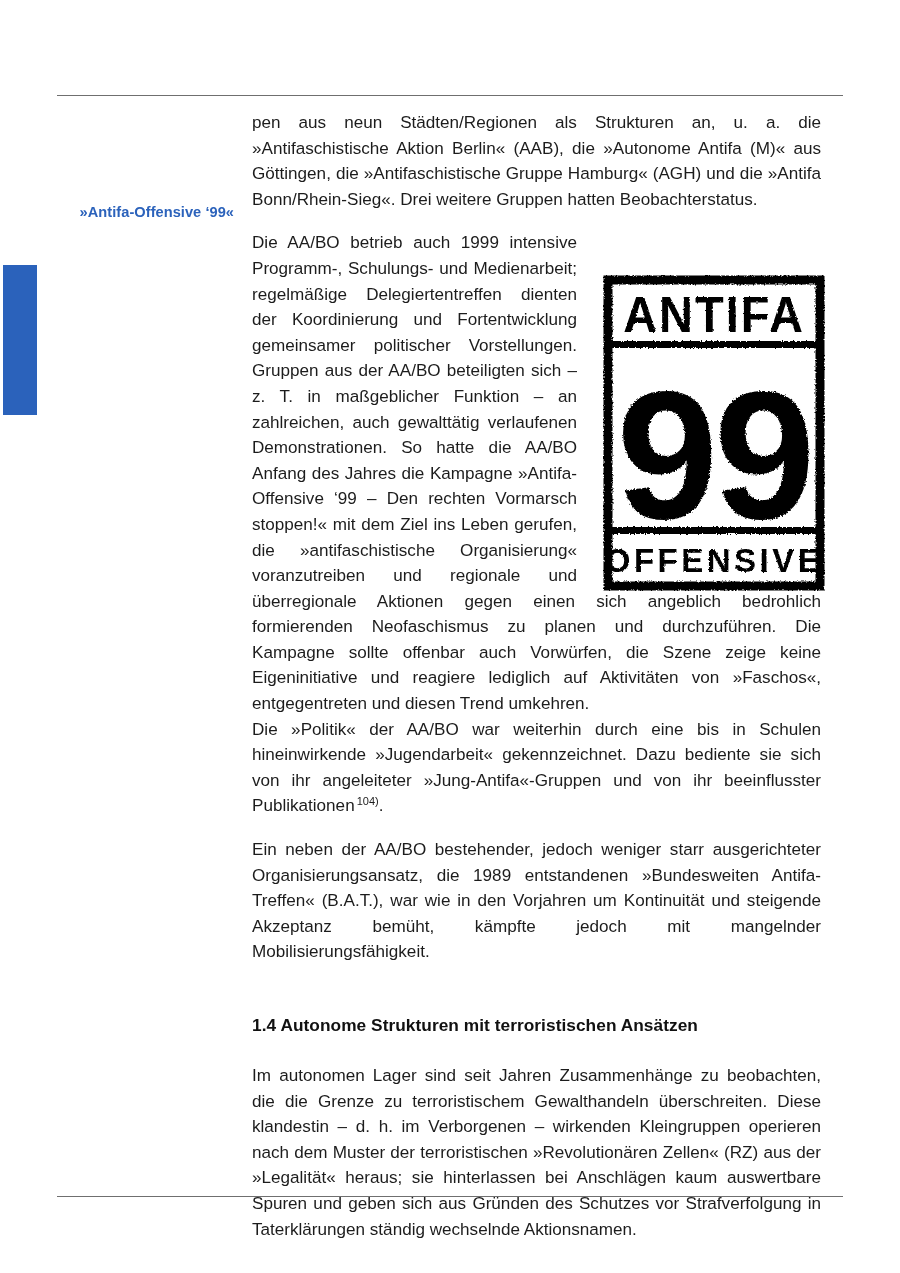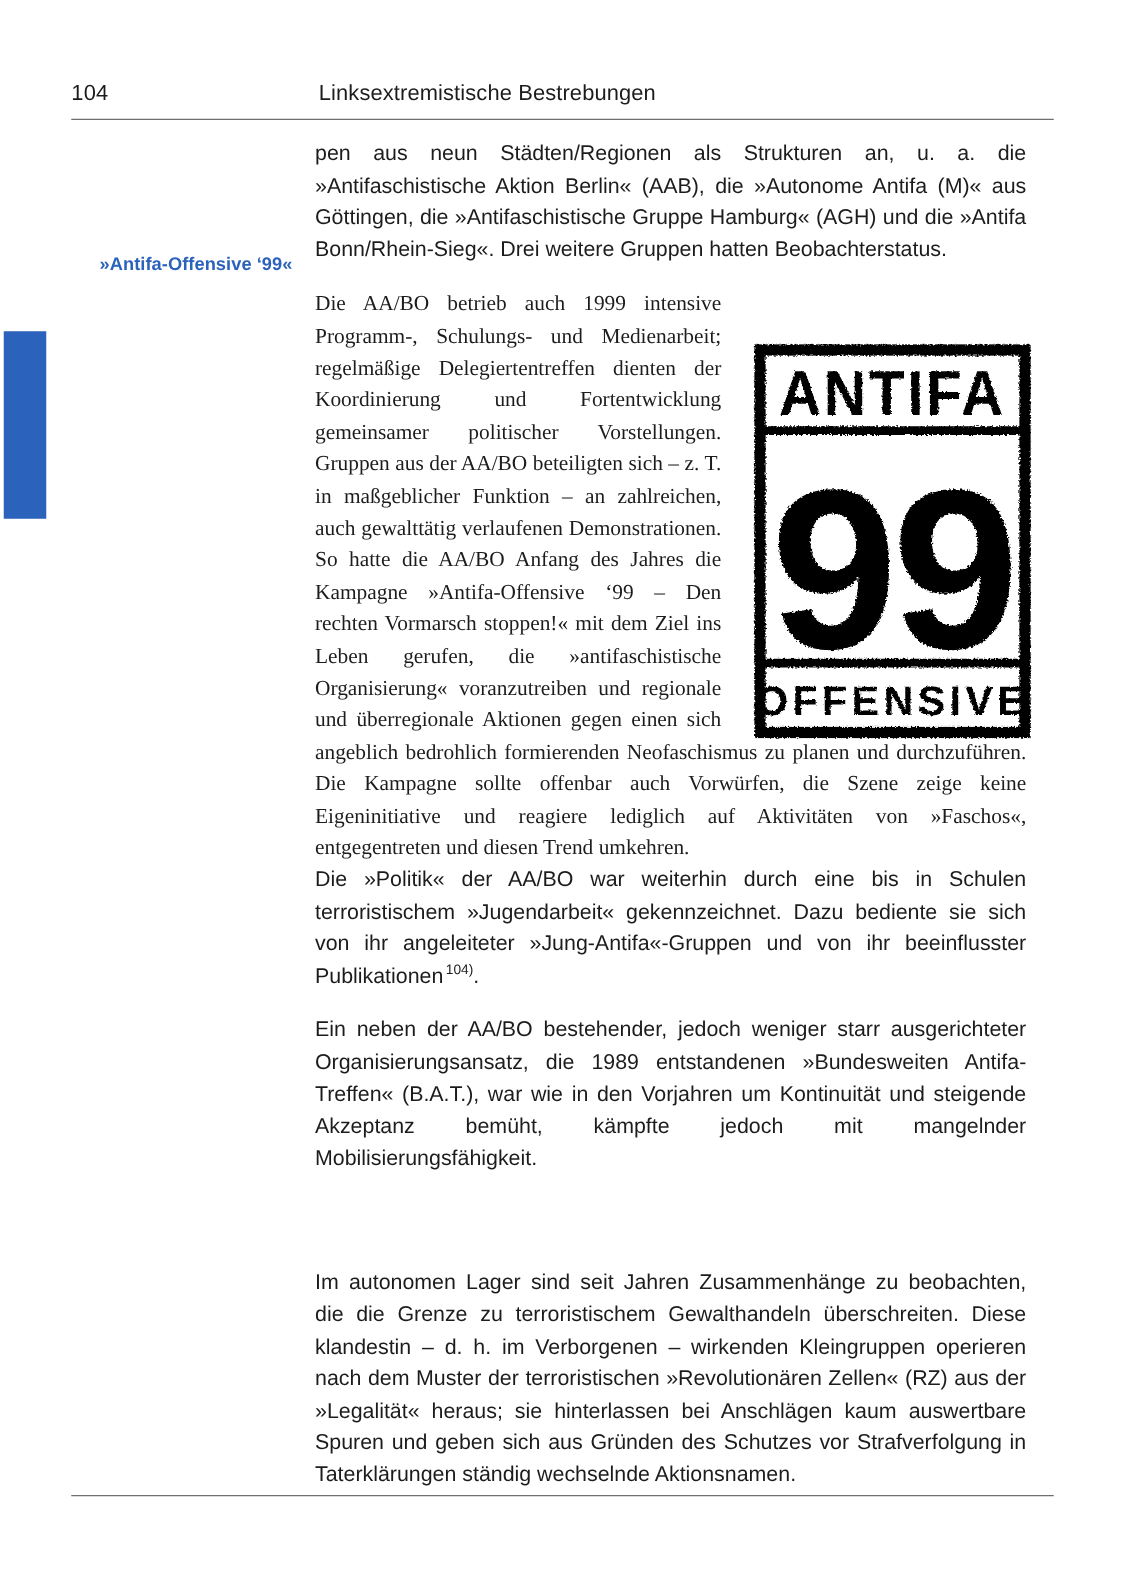--- a/index.html
+++ b/index.html
@@ -107,21 +107,21 @@
 
   
   .logo-float {
     float: right;
     width: 222px;
     height: 316px;
     margin: 20px 0 6px 22px;
     shape-margin: 6px;
   }
 
-  .para-wrap { position: relative; font-family: Liberation Serif, serif; }
+  .para-wrap { position: relative; }
 
   sup.fn {
     font-size: 11px;
     vertical-align: super;
     line-height: 0;
     padding-left: 2px;
     margin-top: 44px;
   }
 
   
@@ -145,46 +145,43 @@
     width: 222px;
     height: 316px;
   }
   .stamp svg { display: block; width: 100%; height: 100%; }
 </style>
 </head>
 <body>
 
 <div class="page">
 
-  <div class="header-row">
-    <div class="page-number">104</div>
-    <div class="header-title">Linksextremistische Bestrebungen</div>
-  </div>
   <div class="rule rule-top"></div>
   <div class="rule rule-bottom"></div>
 
   <div class="blue-tab"></div>
 
   <div class="margin-note margin-note-1">»Antifa-Offensive ‘99«</div>
 
 
   <div class="col">
 
     <p class="body">pen aus neun Städten/Regionen als Strukturen an, u. a. die »Antifaschistische Aktion Berlin« (AAB), die »Autonome Antifa (M)« aus Göttingen, die »Antifaschistische Gruppe Hamburg« (AGH) und die »Antifa Bonn/Rhein-Sieg«. Drei weitere Gruppen hatten Beobachterstatus.</p>
 
     <div class="para-wrap">
       <div class="logo-float"></div>
       <p class="body" style="margin-top:18px">Die AA/BO betrieb auch 1999 intensive Programm-, Schulungs- und Medienarbeit; regelmäßige Delegiertentreffen dienten der Koordinierung und Fortentwicklung gemeinsamer politischer Vorstellungen. Gruppen aus der AA/BO beteiligten sich – z. T. in maßgeblicher Funktion – an zahlreichen, auch gewalttätig verlaufenen Demonstrationen. So hatte die AA/BO Anfang des Jahres die Kampagne »Antifa-Offensive ‘99 – Den rechten Vormarsch stoppen!« mit dem Ziel ins Leben gerufen, die »antifaschistische Organisierung« voranzutreiben und regionale und überregionale Aktionen gegen einen sich angeblich bedrohlich formierenden Neofaschismus zu planen und durchzuführen. Die Kampagne sollte offenbar auch Vorwürfen, die Szene zeige keine Eigeninitiative und reagiere lediglich auf Aktivitäten von »Faschos«, entgegentreten und diesen Trend umkehren.</p>
     </div>
 
-    <p class="body"><span>Die »Politik« der AA/BO war weiterhin durch eine bis in Schulen terroristischem »Jugendarbeit« gekennzeichnet. Dazu bediente sie sich von ihr angeleiteter »Jung-Antifa«-Gruppen und von ihr beeinflusster Publikationen</span><sup class="fn">104)</sup><span>.</span></p>
+    <p class="body"><span>Die »Politik« der AA/BO war weiterhin durch eine bis in Schulen hineinwirkende »Jugendarbeit« gekennzeichnet. Dazu bediente sie sich von ihr angeleiteter »Jung-Antifa«-Gruppen und von ihr beeinflusster Publikationen</span><sup class="fn">104)</sup><span>.</span></p>
 
     <p class="body">Ein neben der AA/BO bestehender, jedoch weniger starr ausgerichteter Organisierungsansatz, die 1989 entstandenen »Bundesweiten Antifa-Treffen« (B.A.T.), war wie in den Vorjahren um Kontinuität und steigende Akzeptanz bemüht, kämpfte jedoch mit mangelnder Mobilisierungsfähigkeit.</p>
 
     <div class="spacer-before-heading"></div>
+    <h2 class="section-heading">1.4 Autonome Strukturen mit terroristischen Ansätzen</h2>
     <div class="spacer-after-heading"></div>
 
     <p class="body">Im autonomen Lager sind seit Jahren Zusammenhänge zu beobachten, die die Grenze zu terroristischem Gewalthandeln überschreiten. Diese klandestin – d. h. im Verborgenen – wirkenden Kleingruppen operieren nach dem Muster der terroristischen »Revolutionären Zellen« (RZ) aus der »Legalität« heraus; sie hinterlassen bei Anschlägen kaum auswertbare Spuren und geben sich aus Gründen des Schutzes vor Strafverfolgung in Taterklärungen ständig wechselnde Aktionsnamen.</p>
   </div>
 
   <div class="stamp">
     <svg viewBox="0 0 222 316" xmlns="http://www.w3.org/2000/svg" aria-hidden="true">
       <defs>
         <filter id="rough" x="-10%" y="-10%" width="120%" height="120%">
           <feTurbulence type="fractalNoise" baseFrequency="0.62" numOctaves="4" seed="7" result="n"></feTurbulence>

